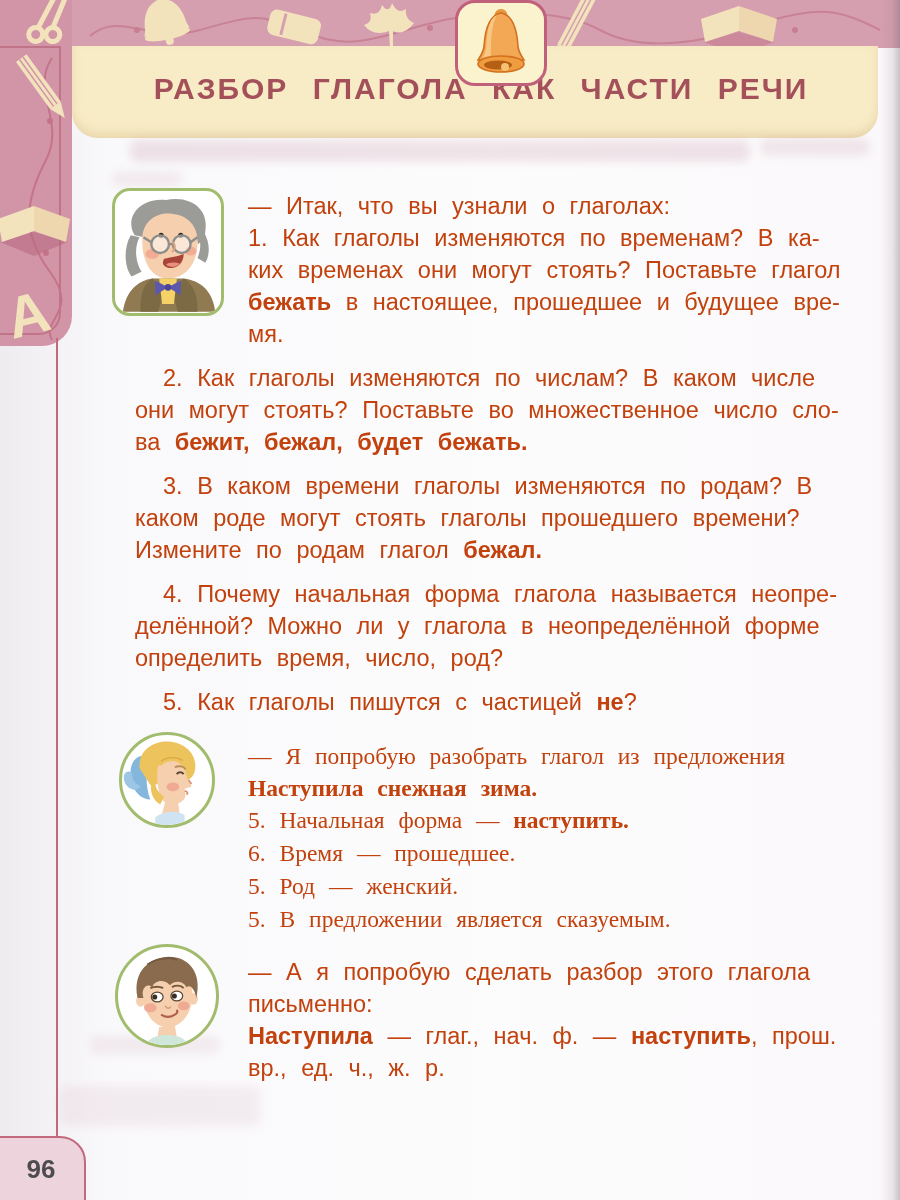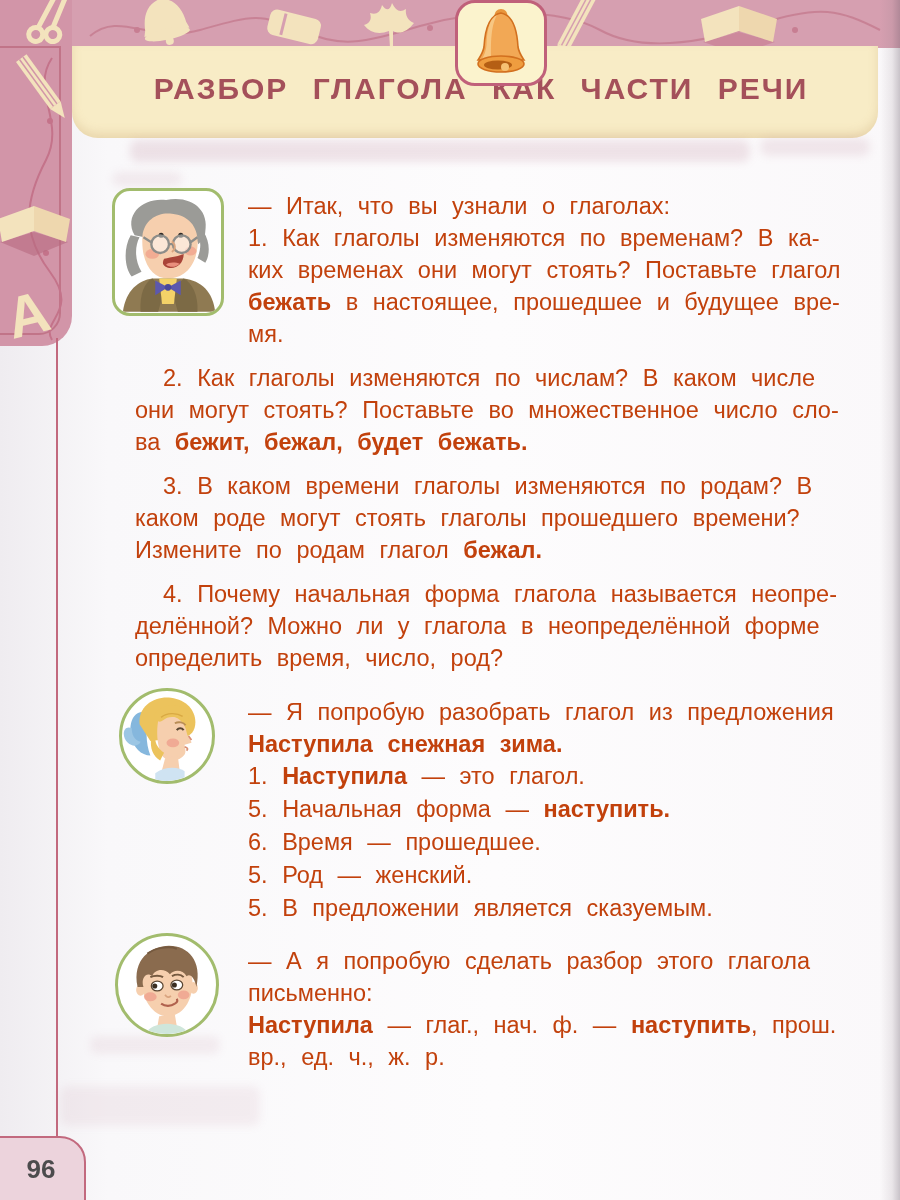--- a/index.html
+++ b/index.html
@@ -31,21 +31,21 @@
   .page-num{position:absolute;left:0;width:100%;top:16px;text-align:center;
     font-size:26px;font-weight:bold;color:#4c4b4d;}
   
   .ghost{position:absolute;background:#c08ea0;filter:blur(4px);border-radius:8px;pointer-events:none;}
   
   .content{position:absolute;left:135px;top:190px;width:737px;color:#c2410c;
     font-size:23.5px;line-height:32px;word-spacing:8px;}
   .rich{white-space:pre-line;}
   .speech{position:relative;padding-left:113px;}
   .q{text-indent:28px;margin-top:12px;}
-  .girl-block{margin-top:22px;}
+  .girl-block{margin-top:22px;font-family:Liberation Serif, serif;}
   .boy-block{margin-top:20px;}
   .li{line-height:33px;}
   .avatar{position:absolute;background:#fff;border:3px solid #a2bc6d;box-sizing:border-box;overflow:hidden;}
   .av-teacher{left:-23px;top:-2px;width:112px;height:128px;border-radius:18px;}
   .av-girl{left:-16px;top:-8px;width:96px;height:96px;border-radius:50%;}
   .av-boy{left:-20px;top:-12px;width:104px;height:104px;border-radius:50%;}
   .avatar svg{display:block;width:100%;height:100%;}
   b,.b{font-weight:bold;margin-top:23px;}
 </style>
 </head>
@@ -178,20 +178,21 @@
 
   <div class="q rich"><span>2. Как глаголы изменяются по числам? В каком числе
 они могут стоять? Поставьте во множественное число сло-
 ва </span><span class="b">бежит, бежал, будет бежать.</span></div>
   <div class="q rich"><span>3. В каком времени глаголы изменяются по родам? В
 каком роде могут стоять глаголы прошедшего времени?
 Измените по родам глагол </span><span class="b">бежал.</span></div>
   <div class="q rich"><span>4. Почему начальная форма глагола называется неопре-
 делённой? Можно ли у глагола в неопределённой форме
 определить время, число, род?</span></div>
+  <div class="q rich"><span>5. Как глаголы пишутся с частицей </span><span class="b">не</span><span>?</span></div>
 
   <div class="speech girl-block">
     <div class="avatar av-girl">
       <svg viewBox="0 0 92 92">
         <path d="M28,22 C13,18 7,30 9,45 C11,58 20,66 29,66 C24,53 24,36 28,22 Z" fill="#85b7dd"></path>
         <path d="M10,38 C1,34 -1,47 6,53 C10,57 17,57 19,52 C12,50 10,44 10,38 Z" fill="#9cc6e4"></path>
         <path d="M18,34 C16,15 34,5 50,7 C66,9 75,20 75,32 C75,41 70,45 66,47 L29,51 Z" fill="#ecc35c"></path>
         <path d="M38,26 C52,21 64,30 66,42 C67,48 71,50 71,53 L64,55 C64,59 66,61 64,65 C60,71 50,73 44,69 C36,63 34,40 38,26 Z" fill="#f6cfae"></path>
         <path d="M33,25 C39,13 58,11 67,21 C69,26 69,30 67,34 C60,26 48,24 42,30 C38,33 35,31 33,25 Z" fill="#ecc35c"></path>
         <path d="M40,27 C46,22 56,22 62,26" stroke="#d9a943" stroke-width="1.5" fill="none"></path>
@@ -199,21 +200,20 @@
         <path d="M56,40 C58,37.5 61,37.5 63,40" stroke="#5a4632" stroke-width="2.2" fill="none"></path>
         <path d="M54,33 C58,31 63,32 65,35" stroke="#b98d55" stroke-width="1.8" fill="none"></path>
         <ellipse cx="52" cy="53" rx="6.5" ry="4.5" fill="#efa08d" opacity="0.8"></ellipse>
         <path d="M68,46 L71,50 M64,57 C67,58 68,59 66,61" stroke="#d98f74" stroke-width="1.8" fill="none"></path>
         <path d="M44,69 L57,66 L59,82 L40,84 Z" fill="#f6cfae"></path>
         <path d="M34,84 C43,77 58,77 64,82 L64,92 L34,92 Z" fill="#cfe3f2"></path>
       </svg>
     </div>
     <div class="rich"><span>— Я попробую разобрать глагол из предложения
 </span><span class="b">Наступила снежная зима.</span></div>
-    <div class="li rich"><span>1. </span><span class="b">Наступила</span><span> — это глагол.</span></div>
     <div class="li rich"><span>5. Начальная форма — </span><span class="b">наступить.</span></div>
     <div class="li rich"><span>6. Время — прошедшее.</span></div>
     <div class="li rich"><span>5. Род — женский.</span></div>
     <div class="li rich"><span>5. В предложении является сказуемым.</span></div>
   </div>
 
   <div class="speech boy-block">
     <div class="avatar av-boy">
       <svg viewBox="0 0 100 100">
         <ellipse cx="23" cy="55" rx="4.5" ry="6" fill="#f6cfae"></ellipse>

